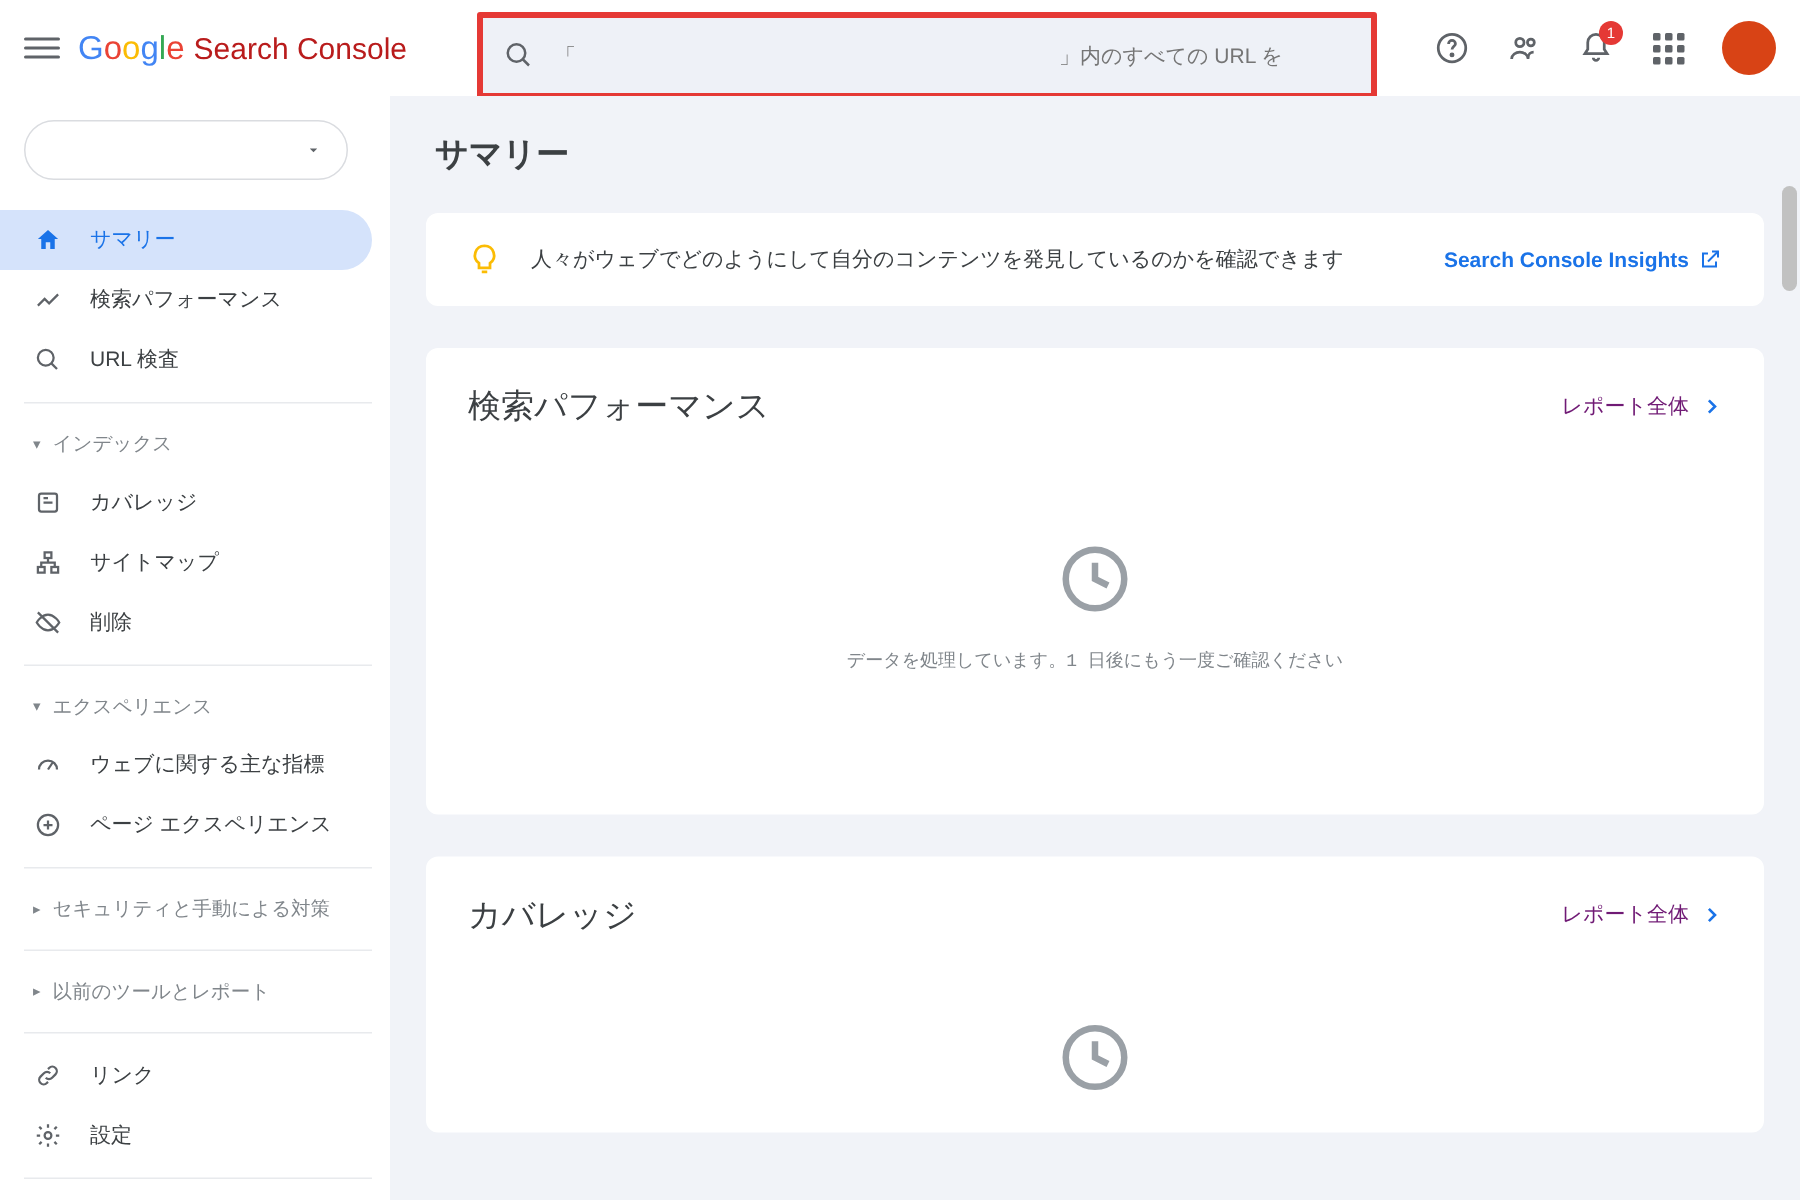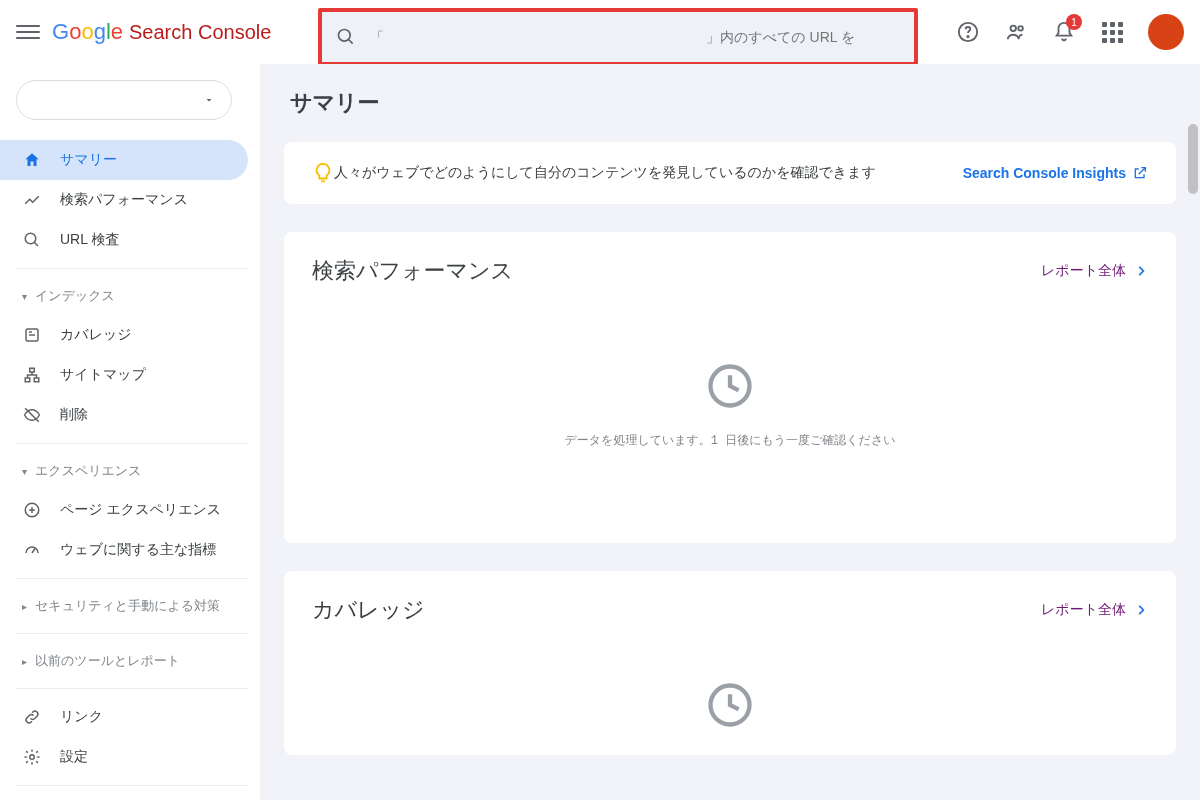--- a/index.html
+++ b/index.html
@@ -2,21 +2,21 @@
 <html><head>
 <meta charset="utf-8">
 <style>
 * { margin:0; padding:0; box-sizing:border-box; font-family:Arial,"Helvetica Neue",sans-serif; }
 body { background:#fff; width:1200px; height:800px; overflow:hidden; position:relative; }
 
 
 .header { height:64px; display:flex; align-items:center; padding:0 16px; background:#fff; position:relative; }
 .hamburger { width:24px; height:24px; display:flex; flex-direction:column; justify-content:center; gap:4px; margin-right:12px; cursor:pointer; }
 .hamburger span { height:2px; background:#5f6368; border-radius:1px; }
-.logo { display:flex; align-items:center; gap:6px; }
+.logo { display:flex; align-items:flex-end; gap:6px; }
 .gword span:nth-child(1){color:#4285F4}.gword span:nth-child(2){color:#EA4335}.gword span:nth-child(3){color:#FBBC05}.gword span:nth-child(4){color:#4285F4}.gword span:nth-child(5){color:#34A853}.gword span:nth-child(6){color:#EA4335}
 .gword { font-size:22px; font-weight:500; }
 .product { font-size:20px; color:#b91c1c; }
 .searchbox { position:absolute; left:318px; top:8px; width:600px; height:58px; background:#eef1f7; border:4px solid #e53935; border-radius:2px; display:flex; align-items:center; padding:0 14px; }
 .searchbox svg { margin-right:14px; }
 .searchbox input { flex:1; border:none; background:transparent; outline:none; font-size:14px; color:#5f6368; }
 .header-right { margin-left:auto; display:flex; align-items:center; gap:24px; }
 .icon-btn { width:24px; height:24px; display:flex; align-items:center; justify-content:center; cursor:pointer; position:relative; }
 .notif-badge { position:absolute; top:-6px; right:-6px; width:16px; height:16px; background:#e53935; color:#fff; border-radius:50%; font-size:10px; display:flex; align-items:center; justify-content:center; }
 .grid-icon { display:grid; grid-template-columns:repeat(3,5px); grid-template-rows:repeat(3,5px); gap:3px; }
@@ -32,21 +32,21 @@
 .nav-sec { padding:10px 0 10px 22px; color:#80868b; font-size:13px; display:flex; align-items:center; gap:8px; }
 .nav-sec::before { content:"▾"; font-size:10px; color:#80868b; }
 .nav-sec.collapsed::before { content:"▸"; }
 .divider { height:1px; background:#e8eaed; margin:8px 0 8px 16px; }
 .nav-icon { width:20px; height:20px; flex-shrink:0; display:flex; align-items:center; justify-content:center; }
 
 
 .main { flex:1; background:#f1f3f8; padding:24px 24px 24px 24px; overflow-y:auto; position:relative; }
 .page-title { font-size:22px; color:#3c4043; margin:0 0 24px 6px; }
 .card { background:#fff; border-radius:8px; padding:24px 28px; margin-bottom:28px; }
-.insight-card { display:flex; align-items:center; padding:20px 28px; }
+.insight-card { display:flex; align-items:center; gap:20px; padding:20px 28px; }
 .insight-text { flex:1; font-size:14px; color:#3c4043; }
 .insight-link { color:#1a73e8; font-size:14px; font-weight:700; display:flex; align-items:center; gap:6px; cursor:pointer; }
 .card-head { display:flex; align-items:center; justify-content:space-between; margin-bottom:24px; }
 .card-title { font-size:22px; color:#3c4043; }
 .report-link { color:#701a75; font-size:14px; display:flex; align-items:center; gap:8px; cursor:pointer; }
 .processing { display:flex; flex-direction:column; align-items:center; gap:20px; padding:50px 0 70px 0; }
 .clock-big { width:52px; height:52px; }
 .proc-text { color:#80868b; font-size:12px;font-family:Liberation Mono, monospace; }
 .scrollbar { position:absolute; right:2px; top:60px; width:10px; height:70px; background:#c1c1c1; border-radius:5px; }
 </style>
@@ -175,34 +175,34 @@
           </svg>
         </span>
       <span>削除</span>
     </div>
 
     <div class="divider"></div>
     <div class="nav-sec">エクスペリエンス</div>
     <div class="nav-item">
       <span class="nav-icon">
           <svg width="18" height="18" viewBox="0 0 24 24" fill="none" stroke="#5f6368" stroke-width="2">
+            <path d="M4 16a8 8 0 0116 0"></path>
+            <line x1="12" y1="16" x2="16" y2="10"></line>
+          </svg>
+        </span>
+      <span>ウェブに関する主な指標</span>
+    </div>
+    <div class="nav-item">
+      <span class="nav-icon">
+          <svg width="18" height="18" viewBox="0 0 24 24" fill="none" stroke="#5f6368" stroke-width="2">
             <circle cx="12" cy="12" r="9"></circle>
             <path d="M12 8v8M8 12h8"></path>
           </svg>
         </span>
       <span>ページ エクスペリエンス</span>
-    </div>
-    <div class="nav-item">
-      <span class="nav-icon">
-          <svg width="18" height="18" viewBox="0 0 24 24" fill="none" stroke="#5f6368" stroke-width="2">
-            <path d="M4 16a8 8 0 0116 0"></path>
-            <line x1="12" y1="16" x2="16" y2="10"></line>
-          </svg>
-        </span>
-      <span>ウェブに関する主な指標</span>
     </div>
 
     <div class="divider"></div>
     <div class="nav-sec collapsed">セキュリティと手動による対策</div>
     <div class="divider"></div>
     <div class="nav-sec collapsed">以前のツールとレポート</div>
     <div class="divider"></div>
 
     <div class="nav-item">
       <span class="nav-icon">

